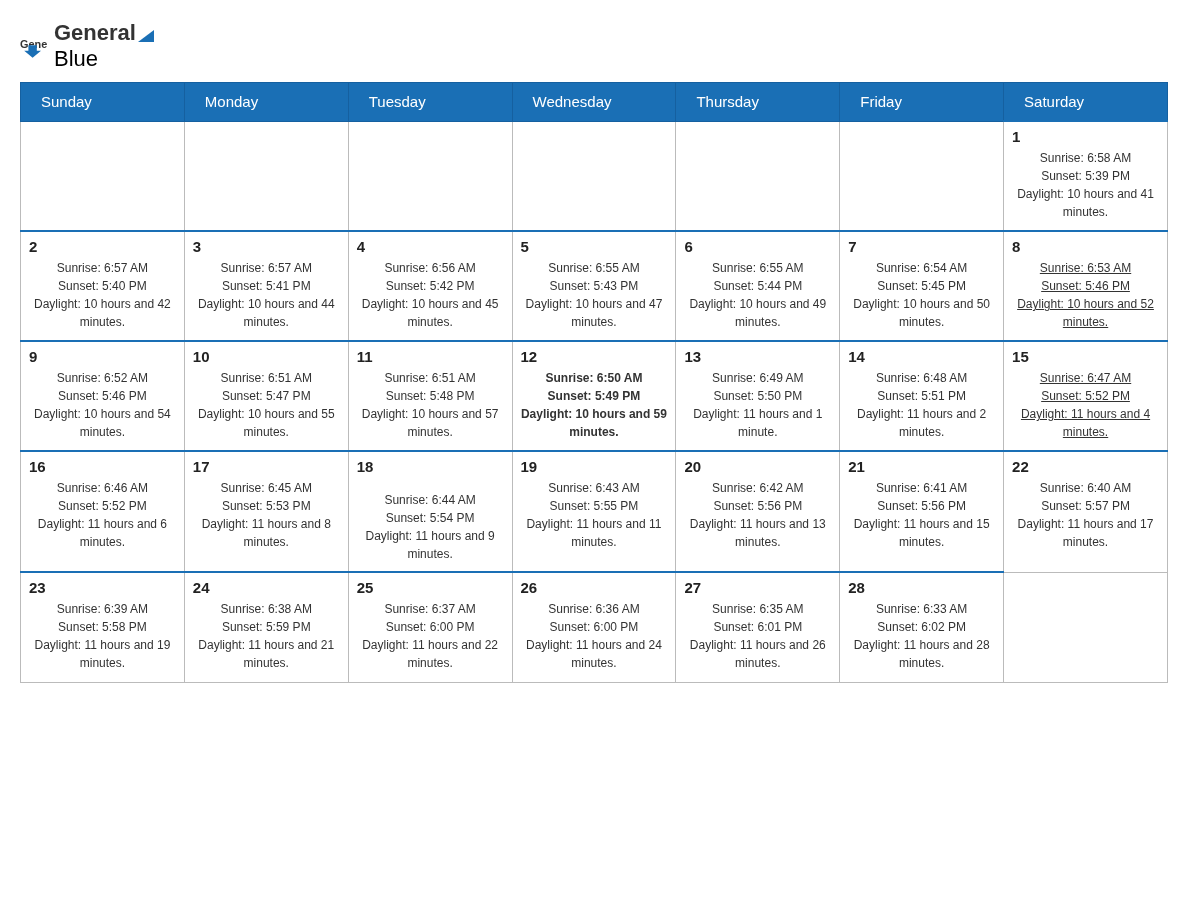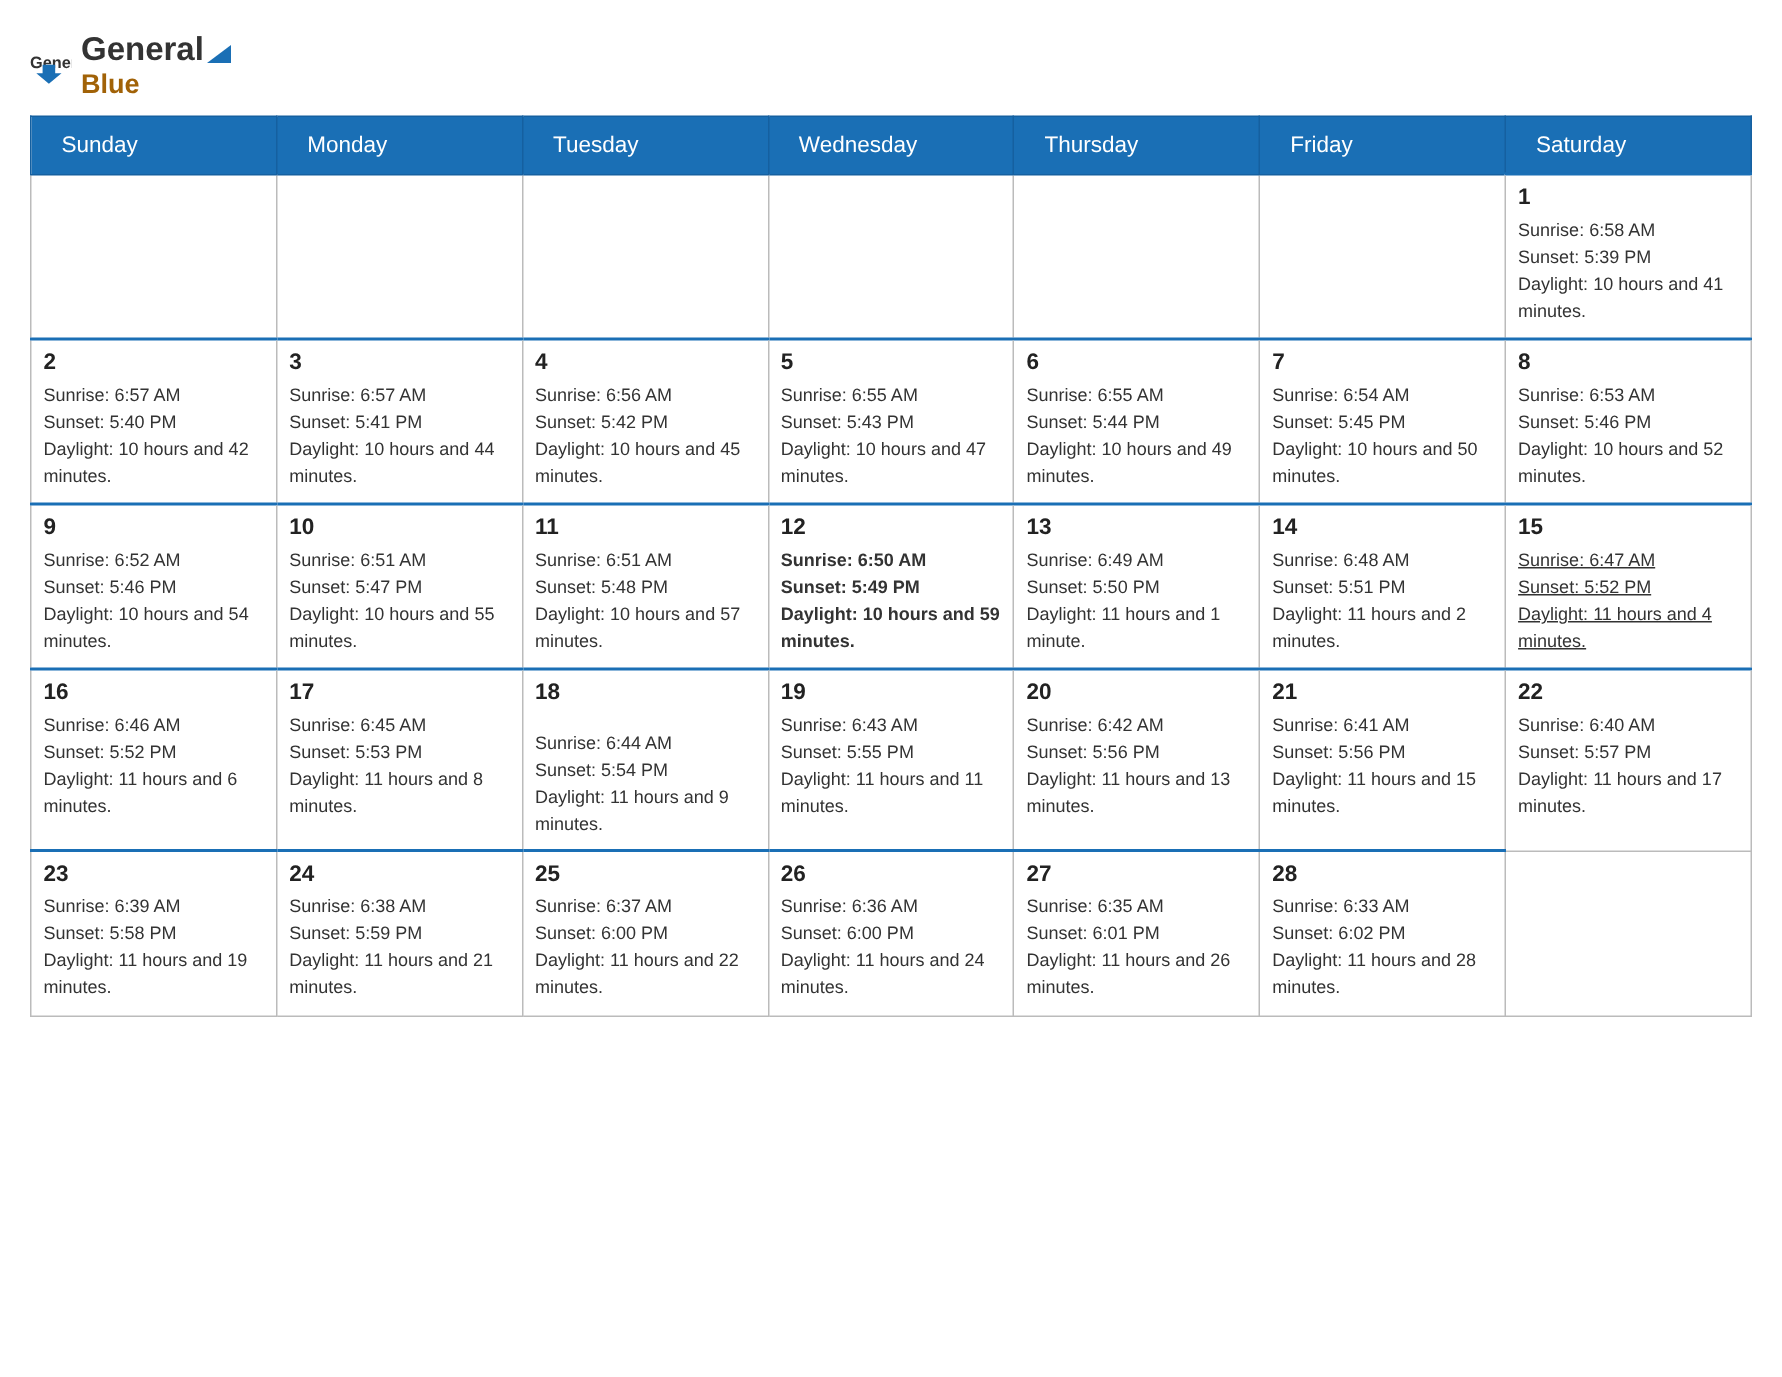--- a/index.html
+++ b/index.html
@@ -70,39 +70,40 @@
     .day-number {
       font-size: 15px;
       font-weight: bold;
       color: #222;
       margin-bottom: 4px;
     }
     .day-info {
       font-size: 12px;
       color: #333;
       line-height: 1.5;
+      text-align: center;
     }
     .last-row td {
       border-bottom: 1px solid #999;
     }
   </style>
 </head>
 <body>
 
 <div class="header">
   <div class="logo">
     <svg class="logo-icon" viewBox="0 0 36 36">
       <text x="0" y="20" font-size="14" font-weight="bold" fill="#333">General</text>
       <polygon points="18,28 30,18 24,18 24,10 12,10 12,18 6,18" fill="#1a6fb5" transform="translate(0,8) scale(0.9)"></polygon>
     </svg>
     <div>
       <span style="font-size:22px;font-weight:bold;color:#333;">General</span><svg width="20" height="20" viewBox="0 0 20 20" style="vertical-align:middle;margin:0 2px;">
           <polygon points="0,16 16,16 16,4" fill="#1a6fb5"></polygon>
         </svg><br>
-      <span style="font-size:18px;font-weight:bold;color:#a16207;">Blue</span>
+      <span style="font-size:22px;font-weight:normal;color:#000000;">Blue</span>
     </div>
   </div>
   <div class="title-section">
     <div class="month-title"></div>
     <div class="location-title"></div>
   </div>
 </div>
 
 <table class="calendar">
   <thead>
@@ -163,21 +164,21 @@
 Daylight: 10 hours and 49 minutes.</div>
         </td>
         <td>
           <div class="day-number">7</div>
           <div class="day-info" style="white-space: pre-line;">Sunrise: 6:54 AM
 Sunset: 5:45 PM
 Daylight: 10 hours and 50 minutes.</div>
         </td>
         <td>
           <div class="day-number">8</div>
-          <div class="day-info" style="white-space: pre-line;">Sunrise: 6:53 AM
+          <div class="day-info" style="white-space: pre-line; text-decoration: underline;">Sunrise: 6:53 AM
 Sunset: 5:46 PM
 Daylight: 10 hours and 52 minutes.</div>
         </td>
       </tr>
       <tr>
         <td>
           <div class="day-number">9</div>
           <div class="day-info" style="white-space: pre-line;">Sunrise: 6:52 AM
 Sunset: 5:46 PM
 Daylight: 10 hours and 54 minutes.</div>

